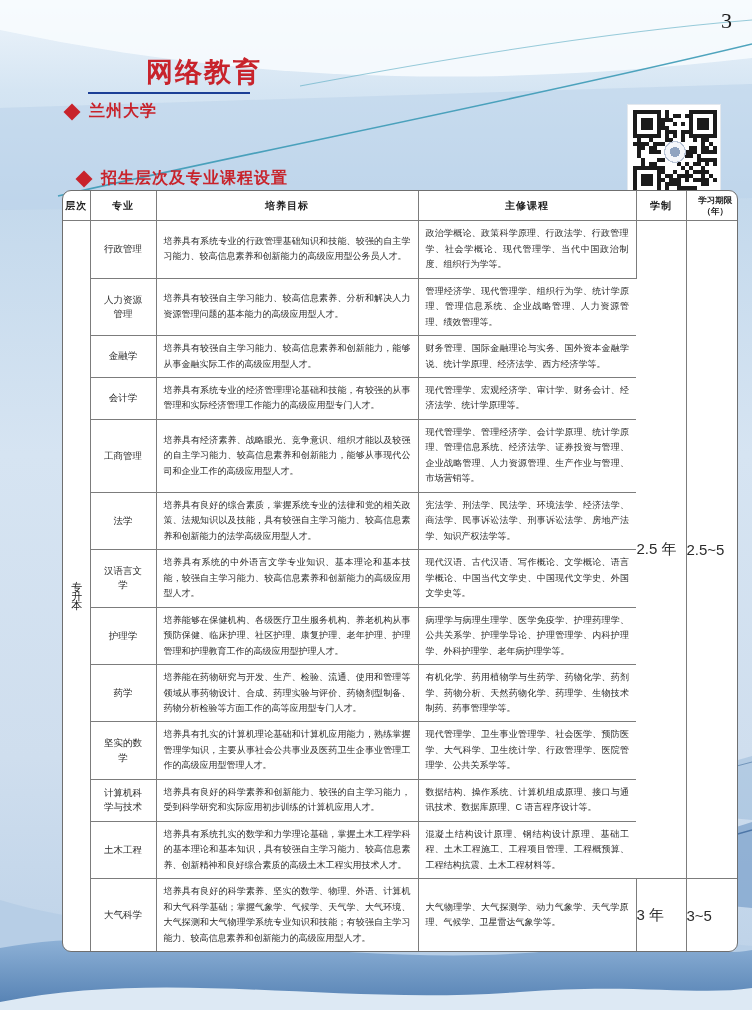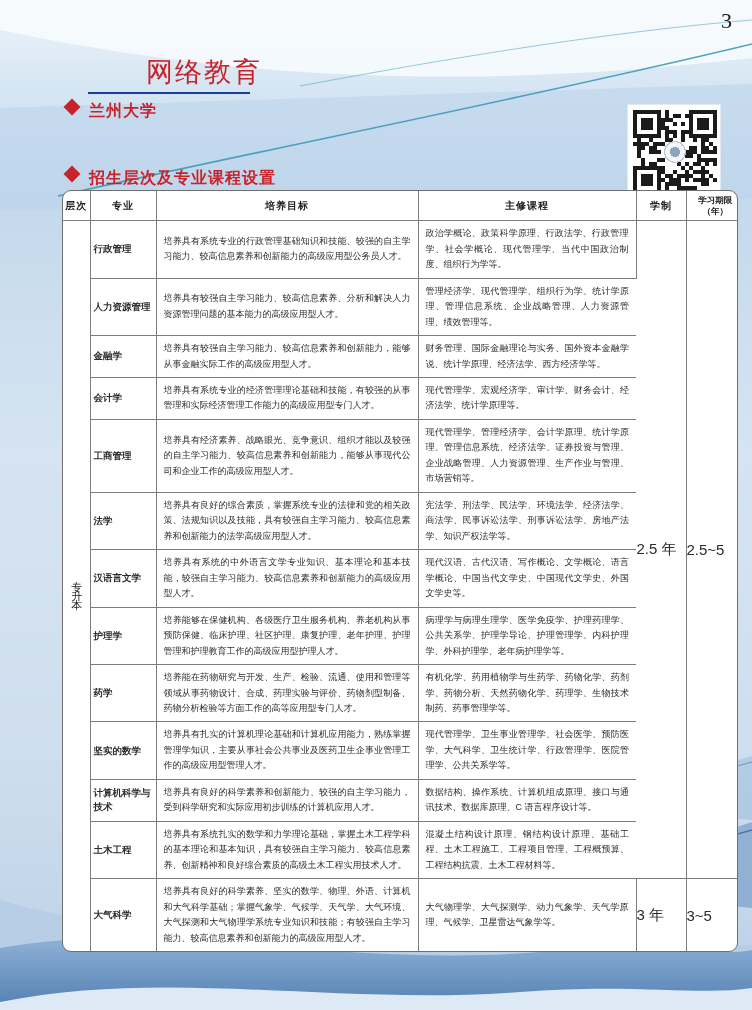--- a/index.html
+++ b/index.html
@@ -9,31 +9,31 @@
     position:relative; overflow:hidden;
     background:#cfe0ef;
   }
   .page { position:absolute; inset:0; width:752px; height:1010px; overflow:hidden; }
   svg.bg { position:absolute; left:0; top:0; z-index:0; }
   .content { position:absolute; inset:0; z-index:1; }
 
   .page-num { position:absolute; top:8px; right:20px; font-family:"Liberation Serif","DejaVu Serif",serif;
     font-size:22px; color:#1c1c1c; }
 
-  .title { position:absolute; left:146px; top:54px; font-size:27px; font-weight:normal;
+  .title { position:absolute; left:146px; top:54px; font-size:27px; font-weight:bold;
     color:#c8232b; letter-spacing:2px; }
   .title-underline { position:absolute; left:88px; top:92px; width:162px; height:2px;
     background:#1c3f96; }
 
-  .section { position:absolute; display:flex; align-items:flex-start; }
+  .section { position:absolute; display:flex; align-items:center; }
   .section .diamond { width:12px; height:12px; background:#c8232b; transform:rotate(45deg);
     margin:0 11px 0 2px; flex:0 0 auto; }
   .section .sec-label { font-size:16px; font-weight:bold; color:#c8232b; letter-spacing:1px; }
   .sec-univ { left:64px; top:101px; }
-  .sec-prog { left:64px; top:168px; }
+  .sec-prog { left:76px; top:168px; }
 
   .intro { position:absolute; left:62px; top:123px; width:558px; font-size:13px; color:#2d2d2d;
     line-height:1.8; text-indent:2em; text-align:justify; }
 
   .qr-box { position:absolute; left:627px; top:104px; width:94px; background:#ffffff;
     padding:5px 5px 2px 5px; border:1px solid #e3e8ee; }
   .qr-box svg { display:block; width:84px; height:84px; }
   .qr-caption { font-size:6px; color:#9a9a9a; text-align:center; margin-top:2px;
     letter-spacing:1px; line-height:1.2; }
 
@@ -42,21 +42,21 @@
   table { width:100%; border-collapse:collapse; table-layout:fixed; }
   th, td { border-right:1px solid #7c7c7c; border-bottom:1px solid #7c7c7c; vertical-align:middle; }
   th:last-child, td:last-child { border-right:none; }
   tr:last-child td { border-bottom:none; }
   th { font-size:10px; font-weight:bold; color:#222; padding:4px 2px; letter-spacing:1px; }
   th.th-period { white-space:pre-line; font-size:8.5px; letter-spacing:0; line-height:1.25;margin-left:8px; }
   td { font-size:9px; color:#2b2b2b; }
   td.level { text-align:center; border-bottom:none; }
   td.level span { writing-mode:vertical-lr; text-orientation:upright; letter-spacing:9px;
     font-size:11px; color:#222; display:inline-block; }
-  td.major { font-size:9.5px; padding:2px 3px; line-height:1.5;font-weight:bold; }
+  td.major { text-align:center; font-size:9.5px; padding:2px 10px; line-height:1.5; }
   td.goal, td.courses { text-align:justify; padding:5px 7px; line-height:1.72; }
   td.num { font-size:15px; white-space:nowrap; }
 
   .note { margin-top:10px; margin-left:32px; font-size:12.5px; font-weight:bold;
     color:#1c1c1c; letter-spacing:0.2px; }
 </style>
 </head>
 <body>
 
 <div class="page">

